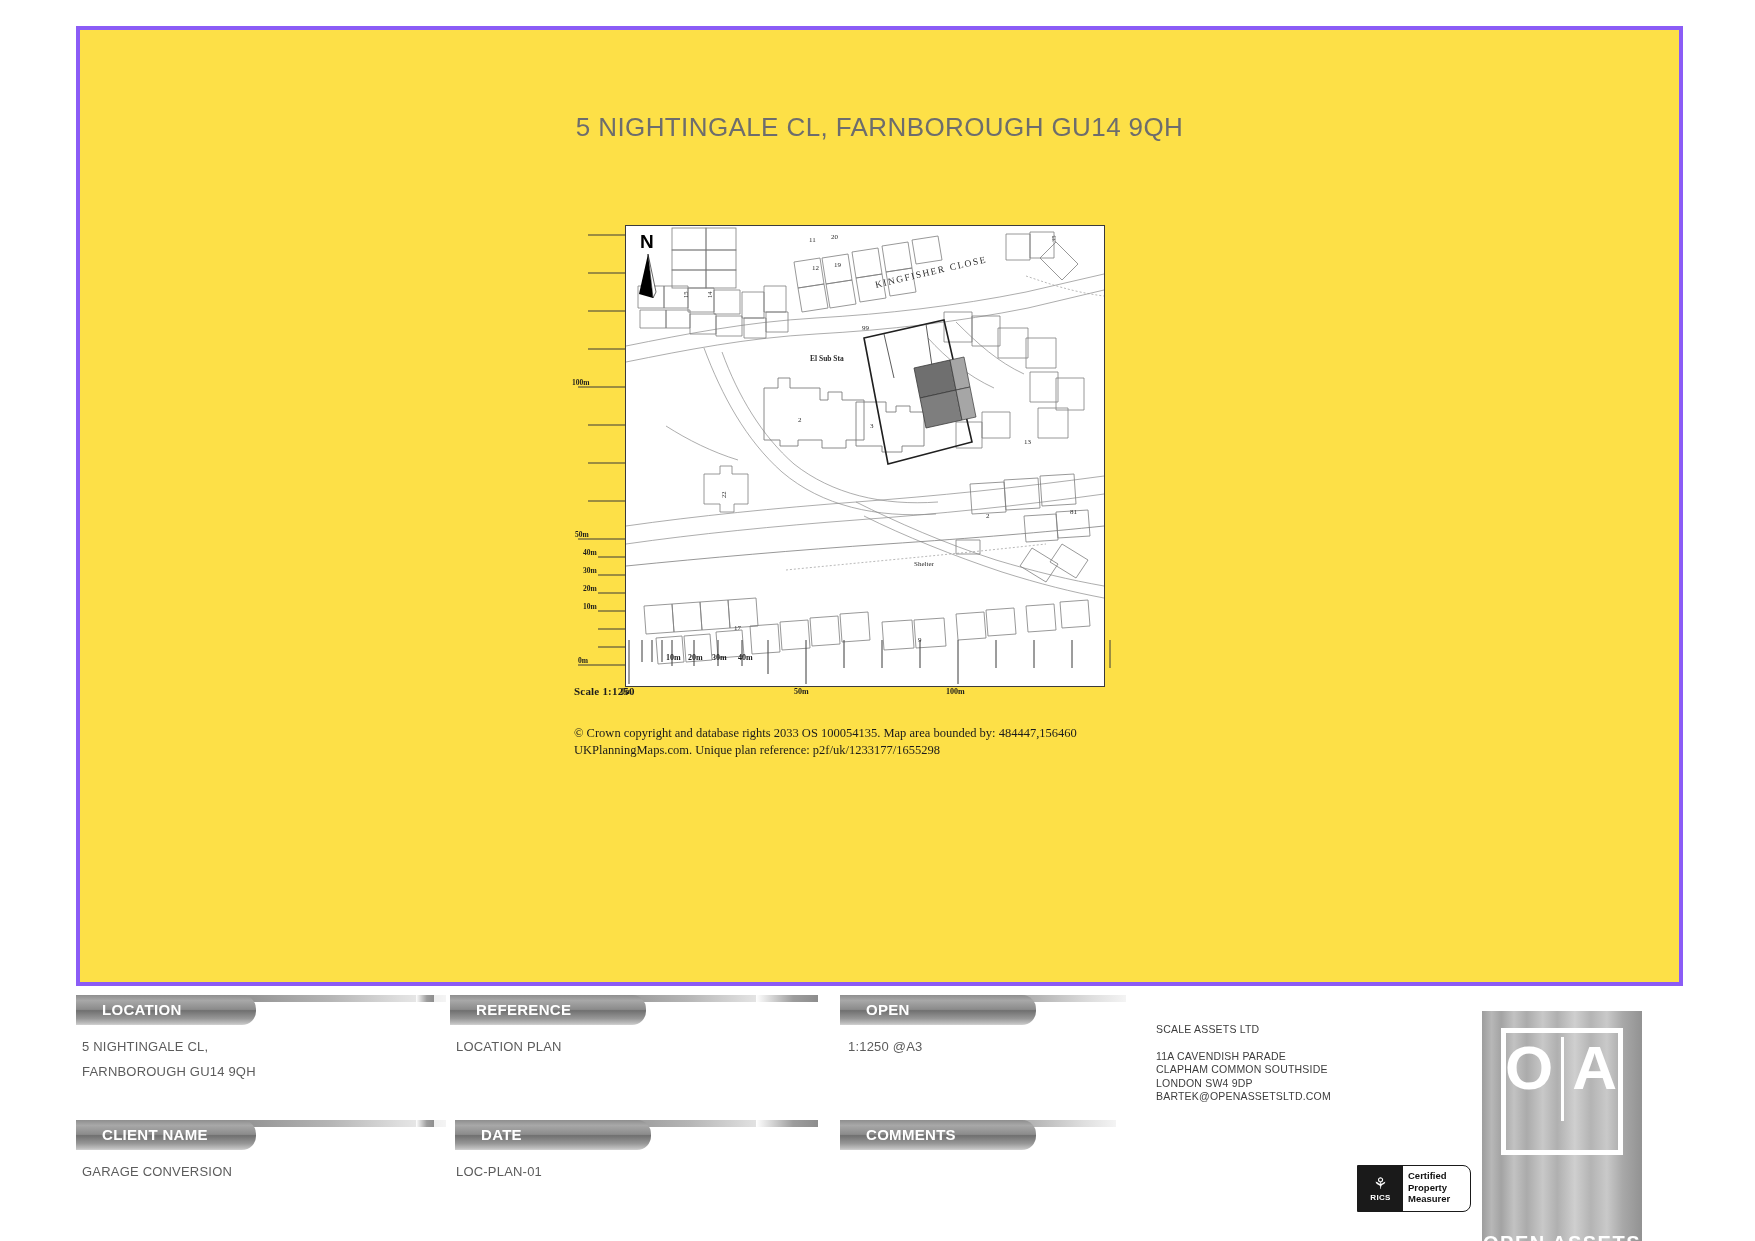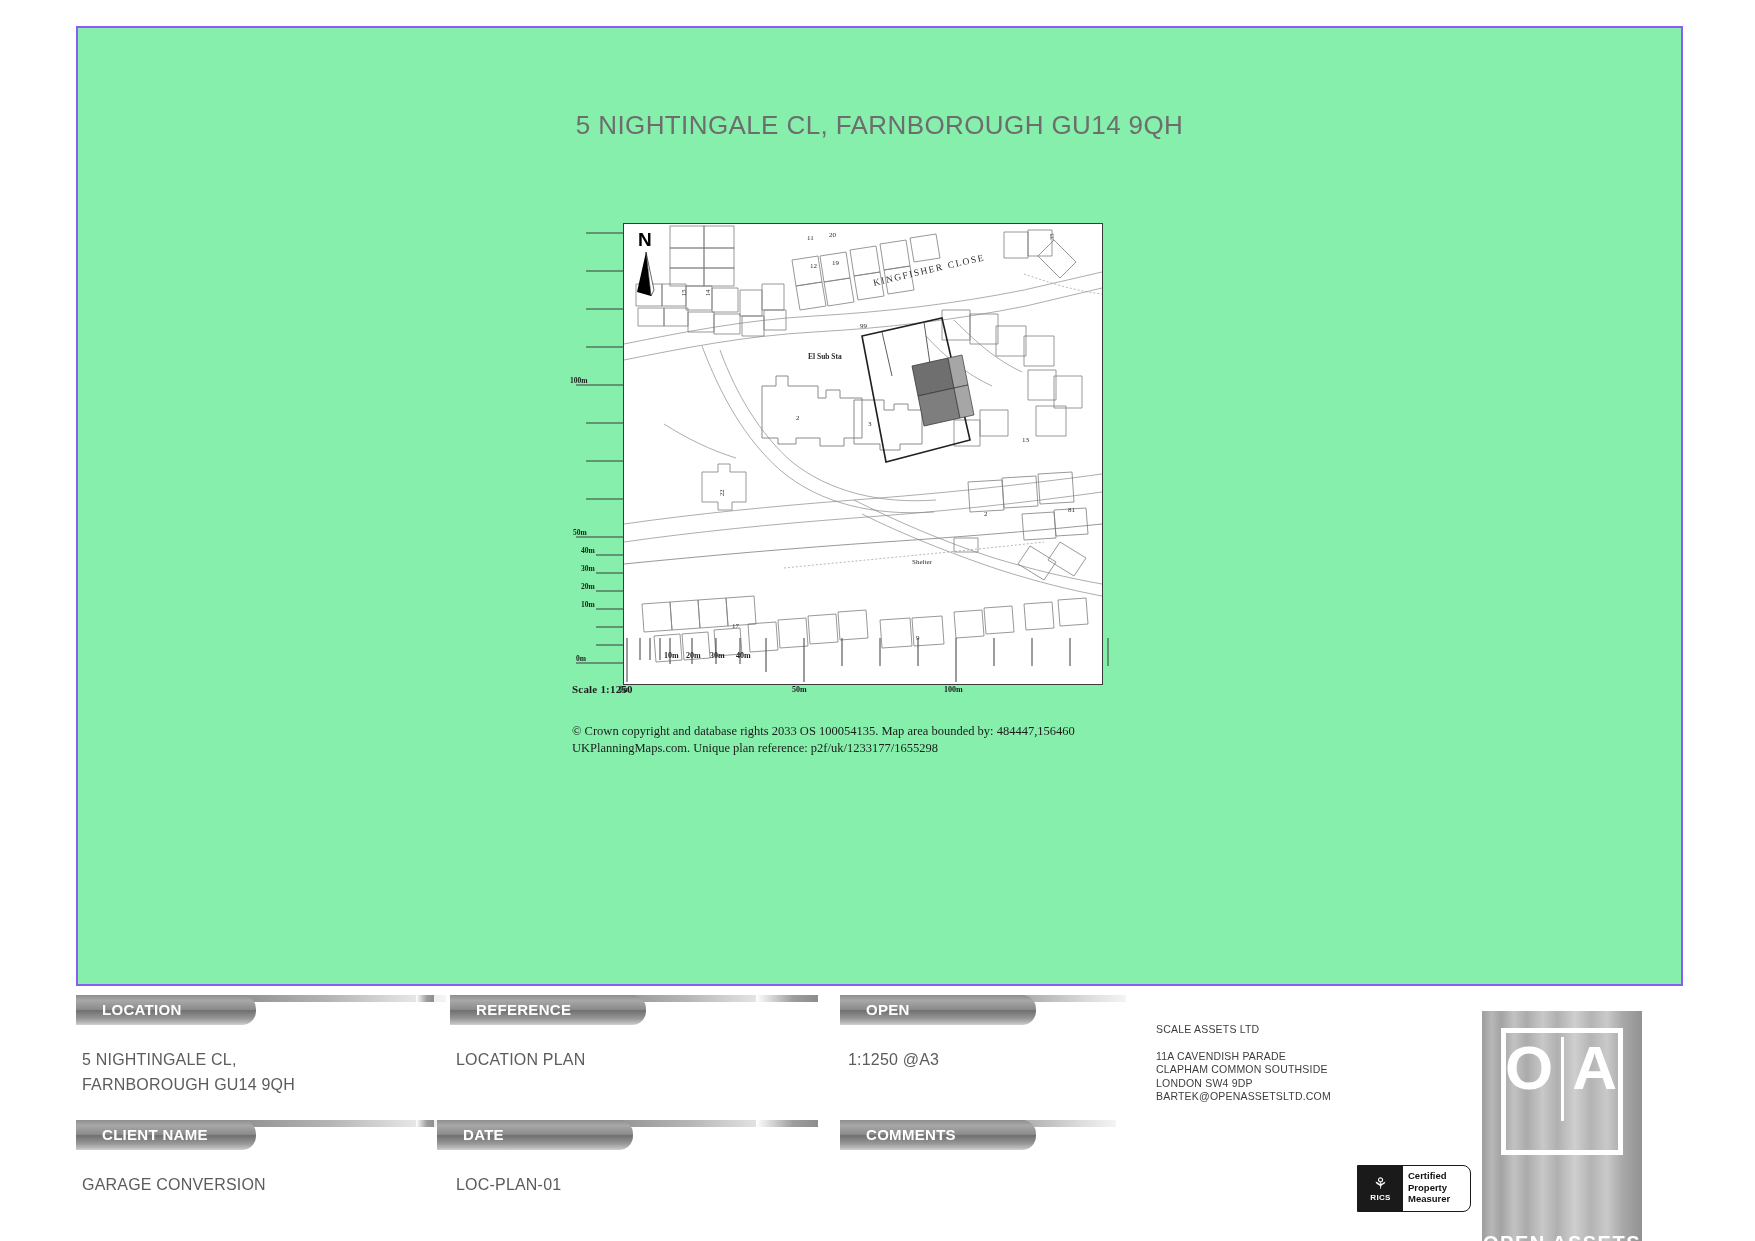--- a/index.html
+++ b/index.html
@@ -15,22 +15,22 @@
     overflow: hidden;
   }
 
   
   .sheet-frame {
     position: absolute;
     left: 76px;
     top: 26px;
     width: 1607px;
     height: 960px;
-    border: 2px solid #8b5cf6;
-    background: #86efac;
+    border: 4px solid #8b5cf6;
+    background: #fde047;
     box-sizing: border-box;
   }
 
   .drawing-title {
     position: absolute;
     left: 0;
     right: 0;
     top: 82px;
     text-align: center;
     font-size: 26px;
@@ -145,22 +145,22 @@
   }
   .banner-stub {
     position: absolute;
     top: 0;
     height: 7px;
     width: 18px;
     background: linear-gradient(to right, #ffffff 0%, #9d9d9d 60%, #8d8d8d 100%);
   }
 
   .tb-value {
-    margin-top: 22px;
-    font-size: 16px;
+    margin-top: 9px;
+    font-size: 13px;
     color: #5c5c5c;
     line-height: 25px;
     letter-spacing: 0.2px;
     padding-left: 6px;
   }
   .tb-value-line { display: block; }
 
   
   .company-info {
     position: absolute;
@@ -565,21 +565,21 @@
     </div>
     <div class="tb-value">
       <span class="tb-value-line">GARAGE CONVERSION</span>
     </div>
   </div>
 
   <div class="tb-cell" style="left:340px; top:125px; width:370px;">
     <div class="banner">
       <div class="banner-stub" style="left:0px;"></div>
       <div class="banner-tail" style="left:190px; width:185px;"></div>
-      <div class="banner-tab" style="left:21px; width:196px;">
+      <div class="banner-tab" style="left:39px; width:196px;">
         <span class="banner-tab-label">DATE</span>
       </div>
     </div>
     <div class="tb-value" style="padding-left:40px;">
       <span class="tb-value-line">LOC-PLAN-01</span>
     </div>
   </div>
 
   <div class="tb-cell" style="left:680px; top:125px; width:370px;">
     <div class="banner">

